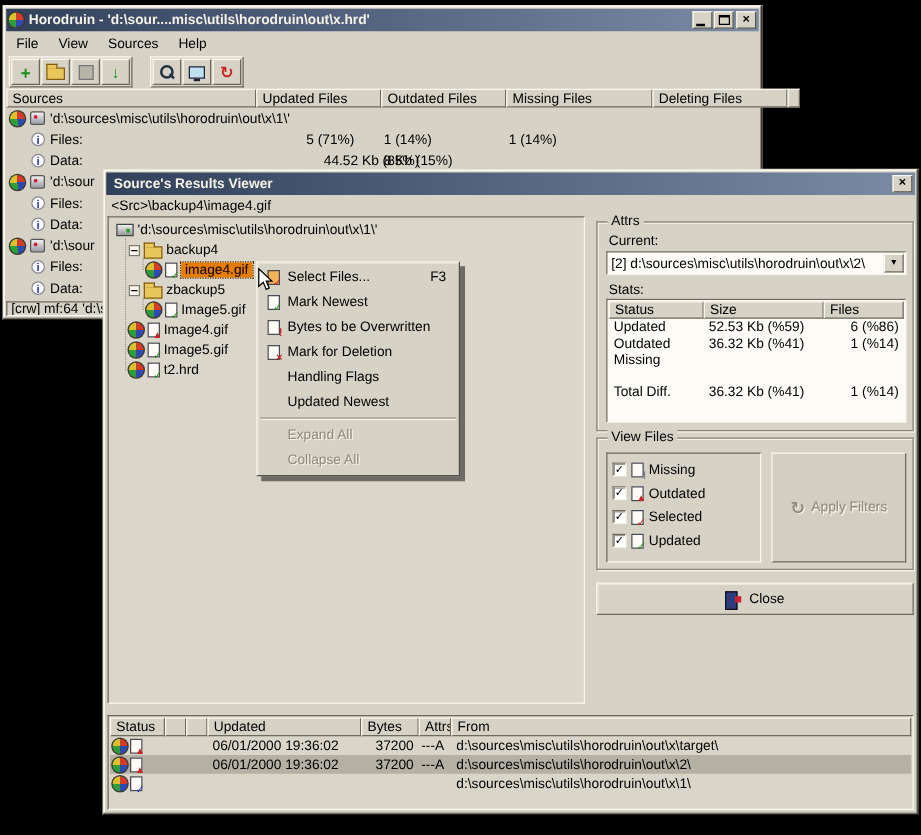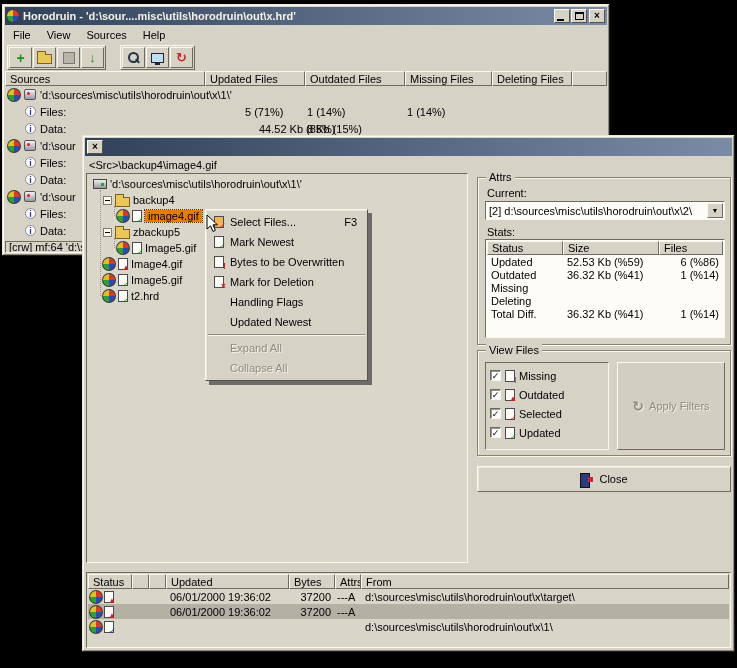--- a/index.html
+++ b/index.html
@@ -113,22 +113,22 @@
       <span class="tbtn">
           <span style="color:#c22;font-weight:bold;font-size:13px">↻</span>
         </span>
     </div>
   </div>
 
   <div class="abs" style="left:3px;top:67px;width:602px;height:15px;display:flex">
     <span class="hc" style="width:200px">Sources</span>
     <span class="hc" style="width:100px">Updated Files</span>
     <span class="hc" style="width:100px">Outdated Files</span>
-    <span class="hc" style="width:87px">Missing Files</span>
-    <span class="hc" style="width:80px">Deleting Files</span>
+    <span class="hc" style="width:117px">Missing Files</span>
+    <span class="hc" style="width:108px">Deleting Files</span>
     <span class="hc" style="flex:1"></span>
   </div>
 
   <div class="abs" style="left:3px;top:82px;width:602px;height:154px;position:absolute">
     <div class="row" style="top:0">
       <span class="pie" style="margin-left:3px"></span>
       <span class="db" style="margin-left:4px"></span>
       <span style="margin-left:4px">'d:\sources\misc\utils\horodruin\out\x\1\'</span>
     </div>
     <div class="row" style="top:17px">
@@ -171,20 +171,21 @@
       <span style="margin-left:4px">Data:</span>
     </div>
   </div>
 
   <div class="abs sunken" style="left:3px;top:237px;width:300px;height:12px;line-height:10px;padding-left:3px;white-space:nowrap;overflow:hidden">[crw] mf:64 'd:\s</div>
 </div>
 
 <div class="abs win" style="left:82px;top:135px;width:653px;height:517px;z-index:20">
 
   <div class="titlebar abs" style="left:3px;top:3px;width:647px;height:18px">
+    <span style="flex:1;overflow:hidden;margin-left:4px">Source's Results Viewer</span>
     <span class="wbtn">
         <span>×</span>
       </span>
   </div>
 
   <div class="abs" style="left:7px;top:24px;height:13px;white-space:nowrap">&lt;Src&gt;\backup4\image4.gif</div>
 
   <div class="abs sunken" style="left:4px;top:38px;width:382px;height:390px;background:#dad6ca">
     <span class="vline" style="left:13px;top:16px;height:106px"></span>
     <span class="vline" style="left:27px;top:32px;height:10px"></span>
@@ -262,25 +263,20 @@
         <span class="ftc" style="width:96px">52.53 Kb (%59)</span>
         <span class="ftc" style="flex:1;text-align:right">6 (%86)</span>
       </div>
       <div class="srow" style="top:28px">
         <span class="ftc" style="width:76px">Outdated</span>
         <span class="ftc" style="width:96px">36.32 Kb (%41)</span>
         <span class="ftc" style="flex:1;text-align:right">1 (%14)</span>
       </div>
       <div class="srow" style="top:41px">
         <span class="ftc" style="width:76px">Missing</span>
-        <span class="ftc" style="width:96px"></span>
-        <span class="ftc" style="flex:1;text-align:right"></span>
-      </div>
-      <div class="srow" style="top:54px">
-        <span class="ftc" style="width:76px">Deleting</span>
         <span class="ftc" style="width:96px"></span>
         <span class="ftc" style="flex:1;text-align:right"></span>
       </div>
       <div class="srow" style="top:67px">
         <span class="ftc" style="width:76px">Total Diff.</span>
         <span class="ftc" style="width:96px">36.32 Kb (%41)</span>
         <span class="ftc" style="flex:1;text-align:right">1 (%14)</span>
       </div>
     </div>
   </div>
@@ -365,20 +361,21 @@
         <span class="pie"></span>
         <span class="page">
             <span class="mark mk-red" style="font-size:8px">▲</span>
           </span>
       </span>
       <span class="ftc" style="width:17px"></span>
       <span class="ftc" style="width:17px"></span>
       <span class="ftc" style="width:123px">06/01/2000 19:36:02</span>
       <span class="ftc" style="width:46px;text-align:right">37200</span>
       <span class="ftc" style="width:26px;padding:0 2px">---A</span>
+      <span class="ftc" style="flex:1">d:\sources\misc\utils\horodruin\out\x\2\</span>
     </div>
     <div class="frow" style="top:46px">
       <span style="width:44px;display:flex;gap:2px;padding-left:2px;flex:none">
         <span class="pie"></span>
         <span class="page">
             <span class="mark mk-blue">✓</span>
           </span>
       </span>
       <span class="ftc" style="width:17px"></span>
       <span class="ftc" style="width:17px"></span>

